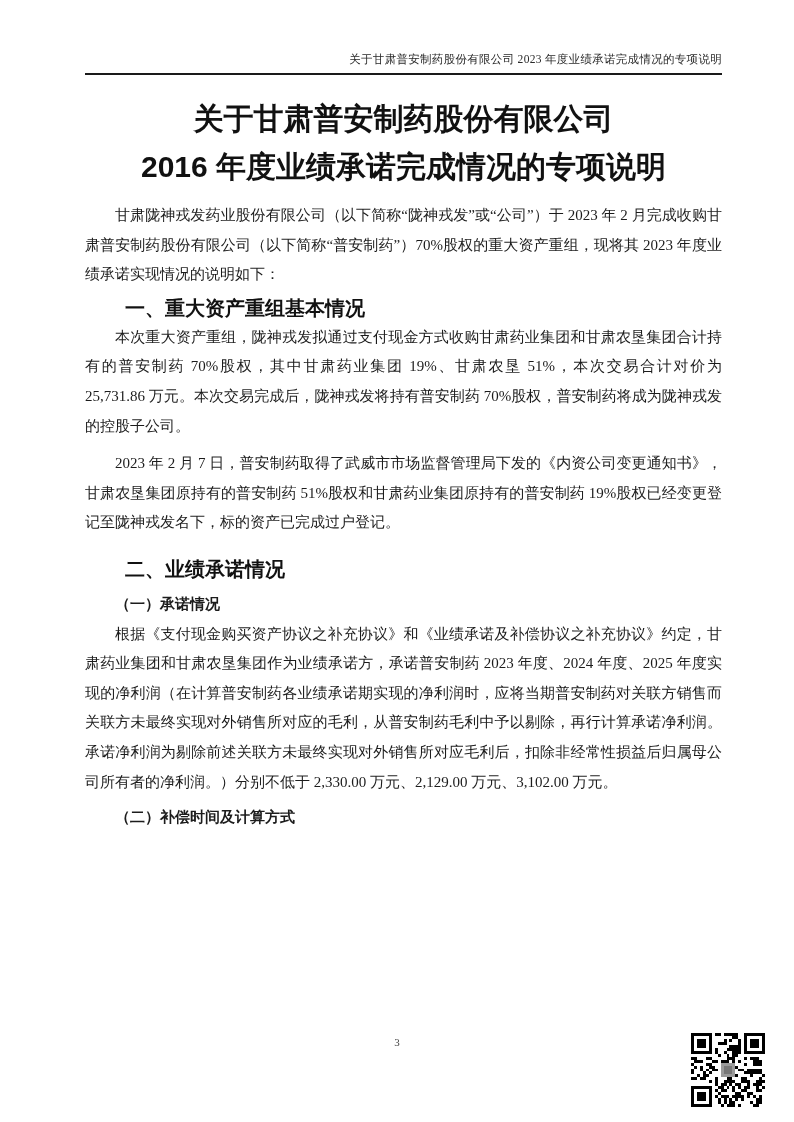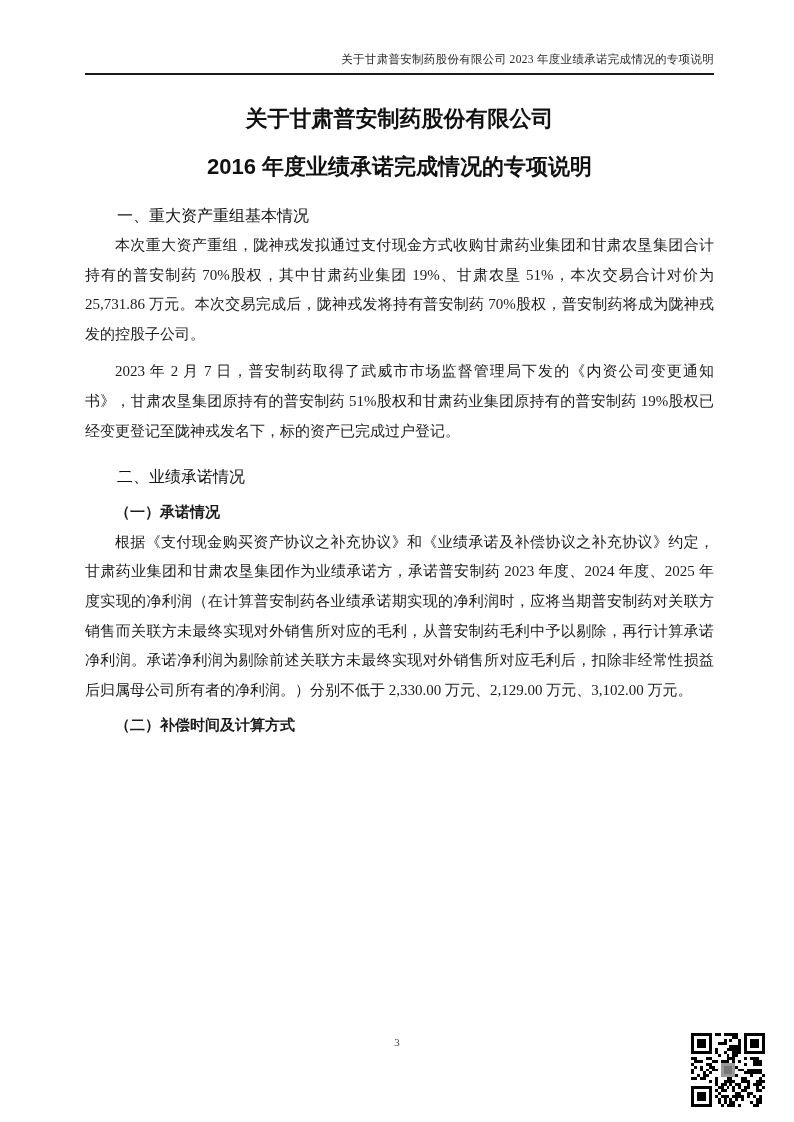--- a/index.html
+++ b/index.html
@@ -13,59 +13,59 @@
     height: 1122px;
     margin: 0 auto;
     background: #ffffff;
     font-family: "Liberation Serif", "DejaVu Serif", serif;
     color: #1c1c1c;
     overflow: hidden;
   }
   .content {
     position: absolute;
     left: 85px;
-    right: 80px;
+    right: 72px;
     top: 0;
   }
   .doc-header {
     padding-top: 52px;
     text-align: right;
     font-size: 11.5px;
     letter-spacing: 0.3px;
     line-height: 15px;
     padding-bottom: 6px;
     border-bottom: 2px solid #1a1a1a;
     color: #2a2a2a;
   }
   .doc-title {
     margin-top: 20px;
     text-align: center;
     font-family: "Liberation Sans", "DejaVu Sans", sans-serif;
     font-weight: bold;
-    font-size: 22px;
+    font-size: 30px;
     line-height: 48px;
     color: #111111;
   }
   .body-text {
     margin-top: 10px;
     font-size: 15px;
     line-height: 29.6px;
     text-align: justify;
   }
   .para {
     margin: 0;
     text-indent: 2em;
   }
   .para.gap-sm { margin-top: 8px; }
   .sec-heading {
     margin: 3px 0 0 0;
     text-indent: 2em;
     font-family: "Liberation Sans", "DejaVu Sans", sans-serif;
-    font-weight: normal;
-    font-size: 16px;
+    font-weight: bold;
+    font-size: 20px;
     line-height: 30px;
     color: #111111;
   }
   .sec-heading.gap-md { margin-top: 16px; }
   .sub-heading {
     margin: 6px 0 0 0;
     text-indent: 2em;
     font-weight: bold;
     font-size: 15px;
     line-height: 29.6px;
@@ -100,20 +100,21 @@
   <div class="content">
 
     <div class="doc-header">关于甘肃普安制药股份有限公司 2023 年度业绩承诺完成情况的专项说明</div>
 
     <div class="doc-title">
       <div>关于甘肃普安制药股份有限公司</div>
       <div>2016 年度业绩承诺完成情况的专项说明</div>
     </div>
 
     <div class="body-text">
+      <p class="para">甘肃陇神戎发药业股份有限公司（以下简称“陇神戎发”或“公司”）于 2023 年 2 月完成收购甘肃普安制药股份有限公司（以下简称“普安制药”）70%股权的重大资产重组，现将其 2023 年度业绩承诺实现情况的说明如下：</p>
 
       <h2 class="sec-heading">一、重大资产重组基本情况</h2>
 
       <p class="para">本次重大资产重组，陇神戎发拟通过支付现金方式收购甘肃药业集团和甘肃农垦集团合计持有的普安制药 70%股权，其中甘肃药业集团 19%、甘肃农垦 51%，本次交易合计对价为 25,731.86 万元。本次交易完成后，陇神戎发将持有普安制药 70%股权，普安制药将成为陇神戎发的控股子公司。</p>
 
       <p class="para gap-sm">2023 年 2 月 7 日，普安制药取得了武威市市场监督管理局下发的《内资公司变更通知书》，甘肃农垦集团原持有的普安制药 51%股权和甘肃药业集团原持有的普安制药 19%股权已经变更登记至陇神戎发名下，标的资产已完成过户登记。</p>
 
       <h2 class="sec-heading gap-md">二、业绩承诺情况</h2>
 
       <p class="sub-heading">（一）承诺情况</p>

